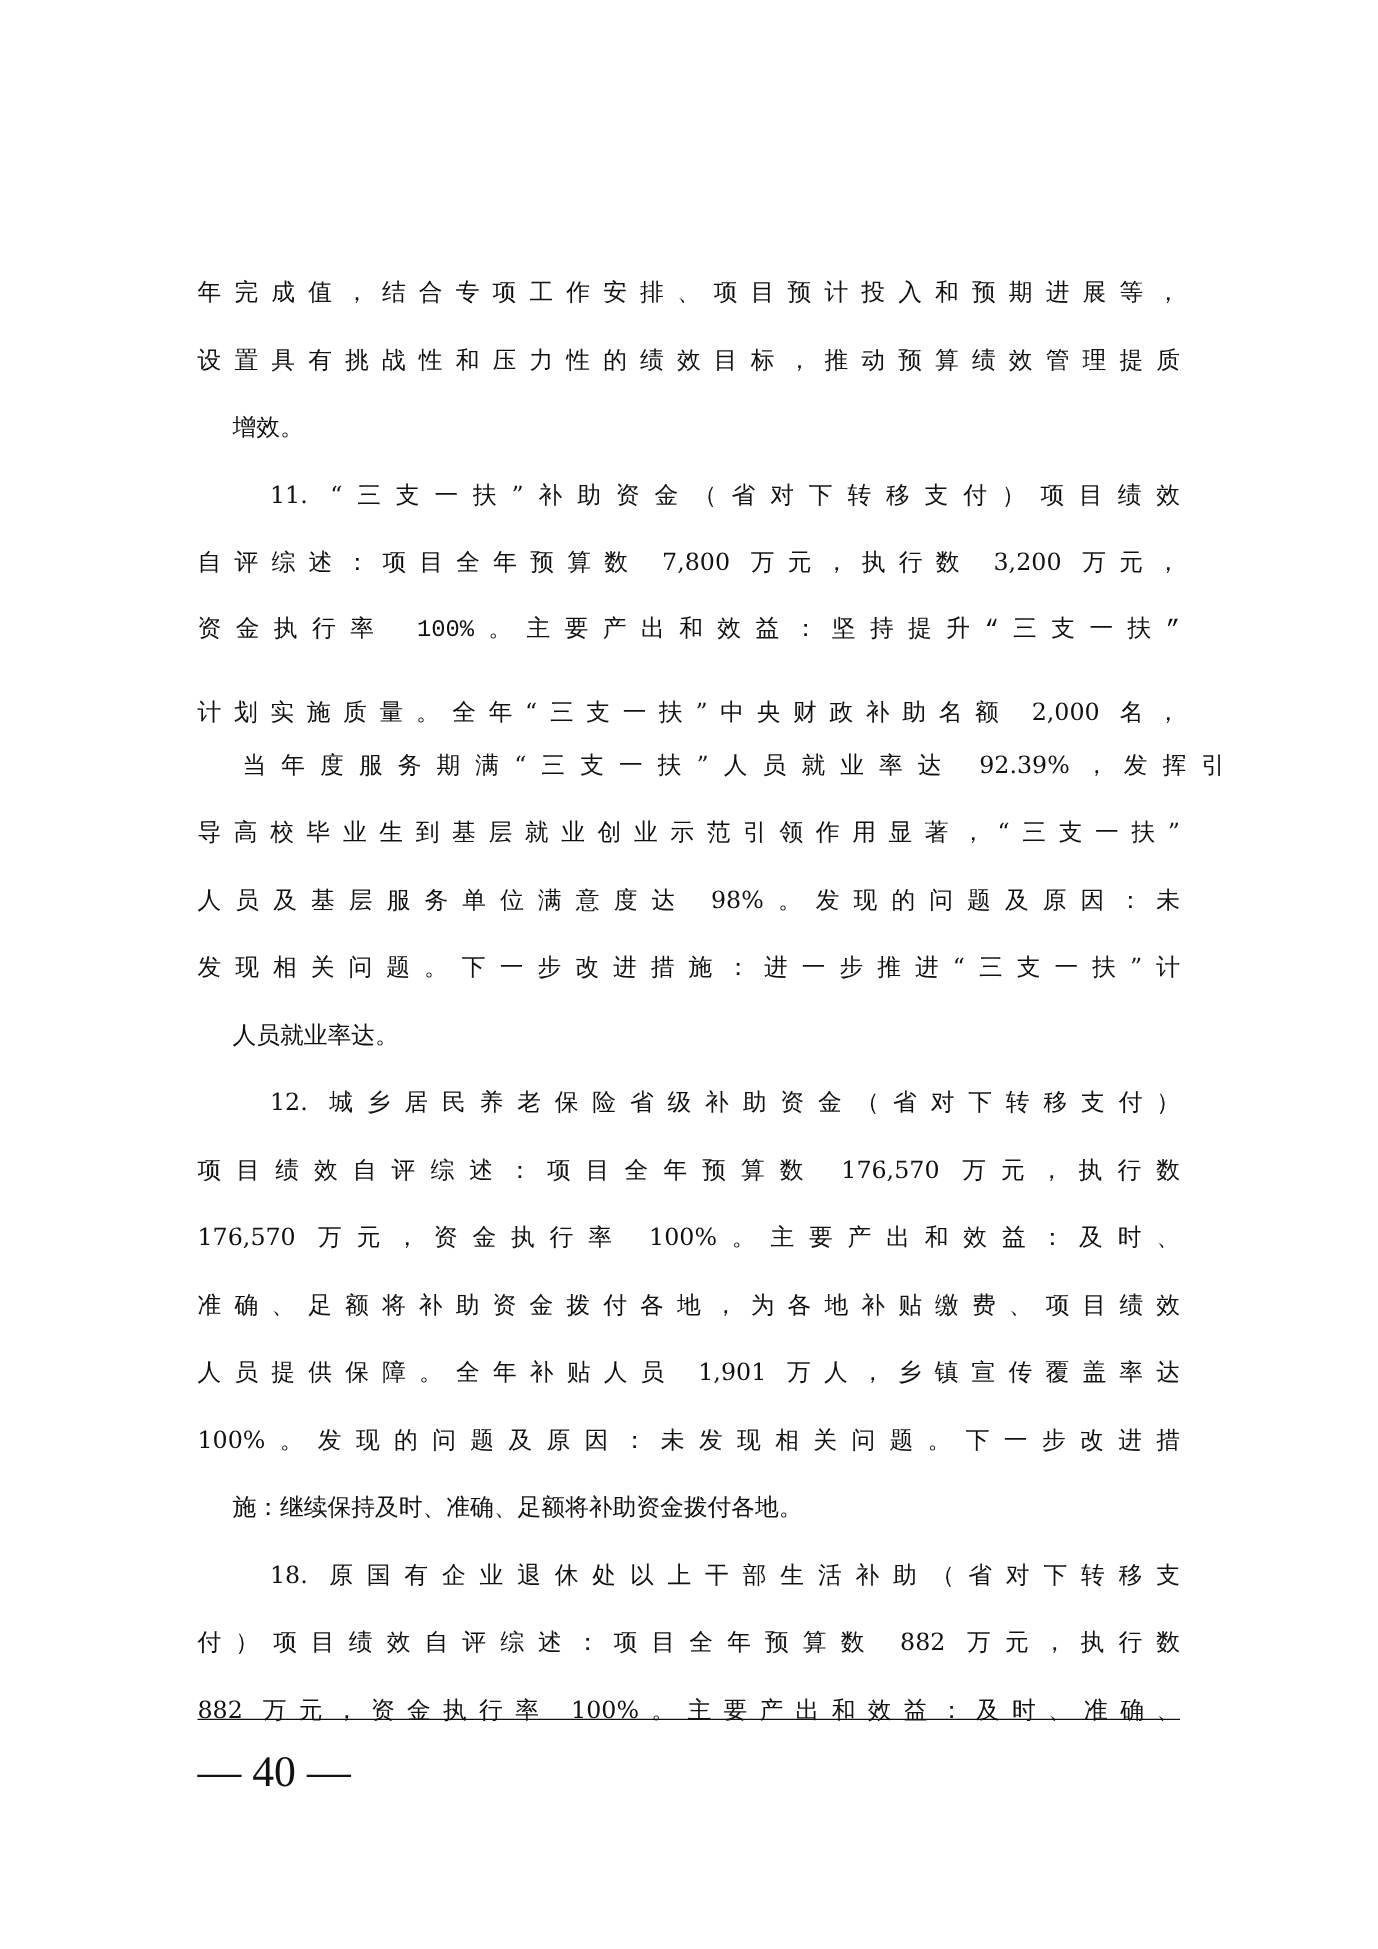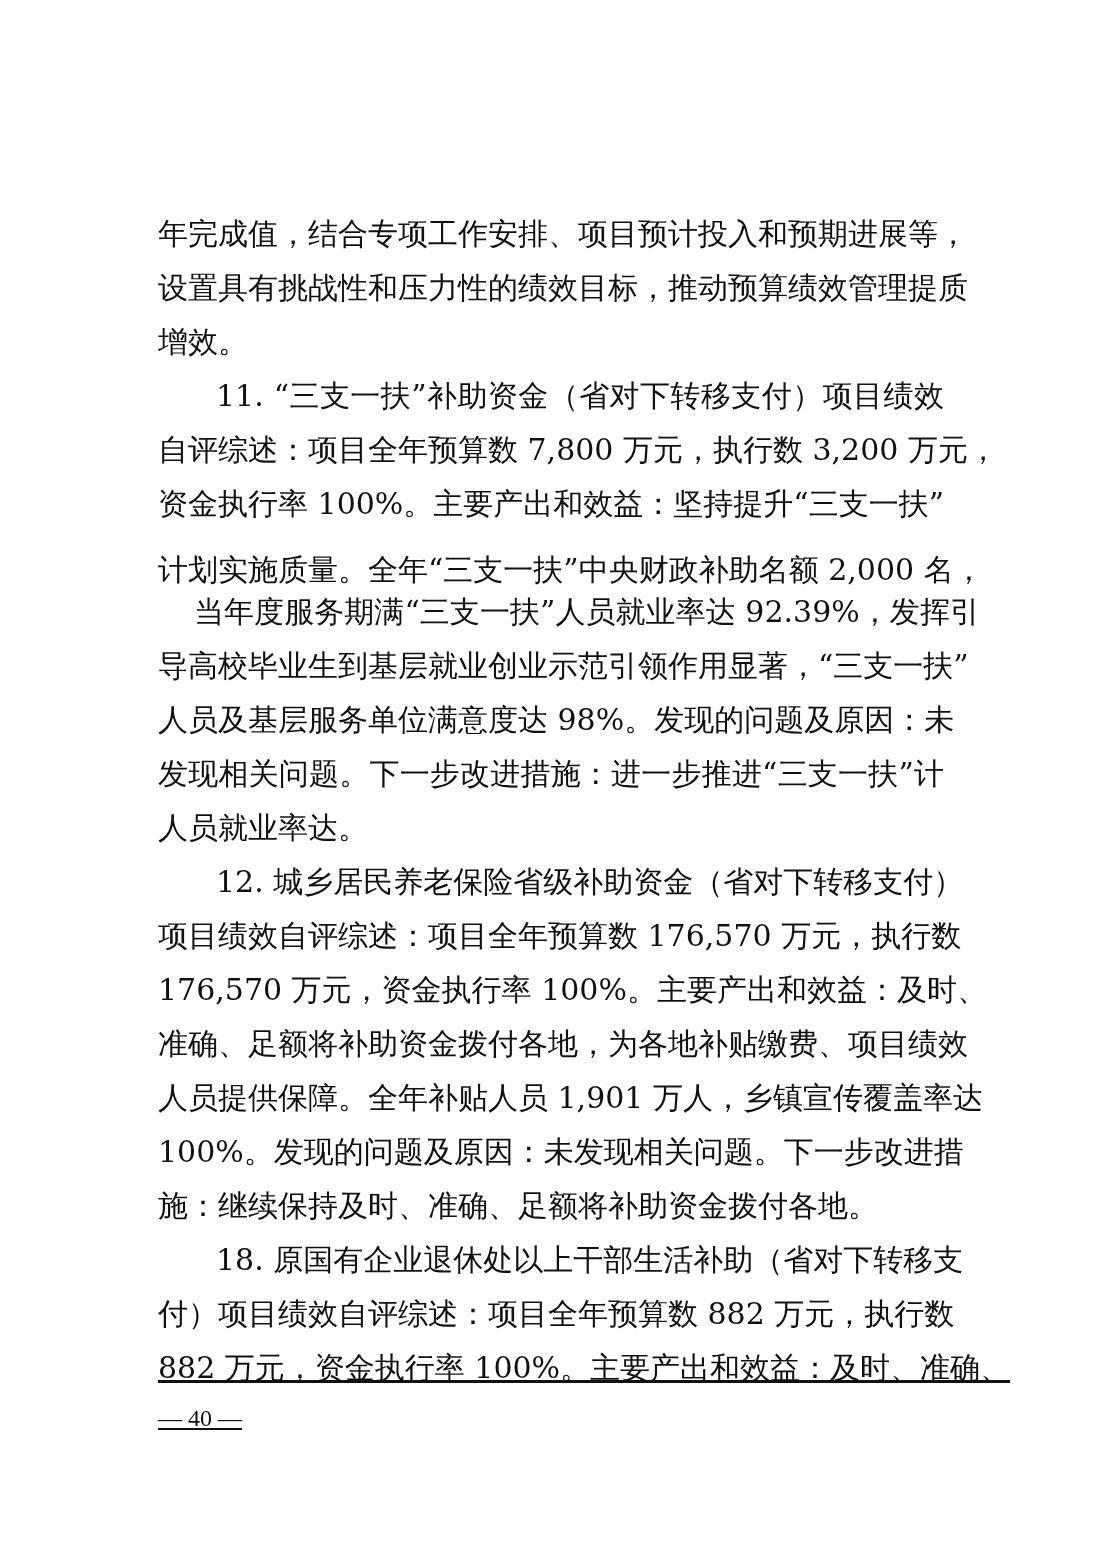--- a/index.html
+++ b/index.html
@@ -20,52 +20,52 @@
       left: 0;
       top: 0;
       width: 1102px;
       height: 1559px;
     }
     .line {
       position: absolute;
       left: 158px;
       width: 786px;
       height: 40px;
-      font-size: 30px;
+      font-size: 19px;
       line-height: 40px;
       white-space: nowrap;
       text-align: justify;
       text-align-last: justify;
       letter-spacing: 0px;
     }
     .line.last {
       text-align-last: left;
+      margin-left: 28px;
     }
     .page-number {
       position: absolute;
       left: 158px;
       top: 1400px;
-      font-size: 24px;
+      font-size: 35px;
       line-height: 36px;
       white-space: nowrap;
       font-family: "Liberation Serif", "DejaVu Serif", serif;
-      text-decoration: underline;
     }
   </style>
 </head>
 <body>
 
 <div class="page">
   <div id="lines">
       <div class="line" style="top: 214px;">年完成值，结合专项工作安排、项目预计投入和预期进展等，</div>
       <div class="line" style="top: 268px;">设置具有挑战性和压力性的绩效目标，推动预算绩效管理提质</div>
       <div class="line last" style="top: 322px;">增效。</div>
       <div class="line" style="top: 376px; left: 216px; width: 728px;">11. “三支一扶”补助资金（省对下转移支付）项目绩效</div>
       <div class="line" style="top: 430px;">自评综述：项目全年预算数 7,800 万元，执行数 3,200 万元，</div>
-      <div class="line" style="top: 484px;">资金执行率 100%。主要产出和效益：坚持提升“三支一扶”</div>
+      <div class="line" style="top: 484px; font-family: Liberation Mono, monospace;">资金执行率 100%。主要产出和效益：坚持提升“三支一扶”</div>
       <div class="line" style="top: 550px;">计划实施质量。全年“三支一扶”中央财政补助名额 2,000 名，</div>
       <div class="line" style="top: 592px; margin-left: 36px;">当年度服务期满“三支一扶”人员就业率达 92.39%，发挥引</div>
       <div class="line" style="top: 646px;">导高校毕业生到基层就业创业示范引领作用显著，“三支一扶”</div>
       <div class="line" style="top: 700px;">人员及基层服务单位满意度达 98%。发现的问题及原因：未</div>
       <div class="line" style="top: 754px;">发现相关问题。下一步改进措施：进一步推进“三支一扶”计</div>
       <div class="line last" style="top: 808px;">人员就业率达。</div>
       <div class="line" style="top: 862px; left: 216px; width: 728px;">12. 城乡居民养老保险省级补助资金（省对下转移支付）</div>
       <div class="line" style="top: 916px;">项目绩效自评综述：项目全年预算数 176,570 万元，执行数</div>
       <div class="line" style="top: 970px;">176,570 万元，资金执行率 100%。主要产出和效益：及时、</div>
       <div class="line" style="top: 1024px;">准确、足额将补助资金拨付各地，为各地补贴缴费、项目绩效</div>

